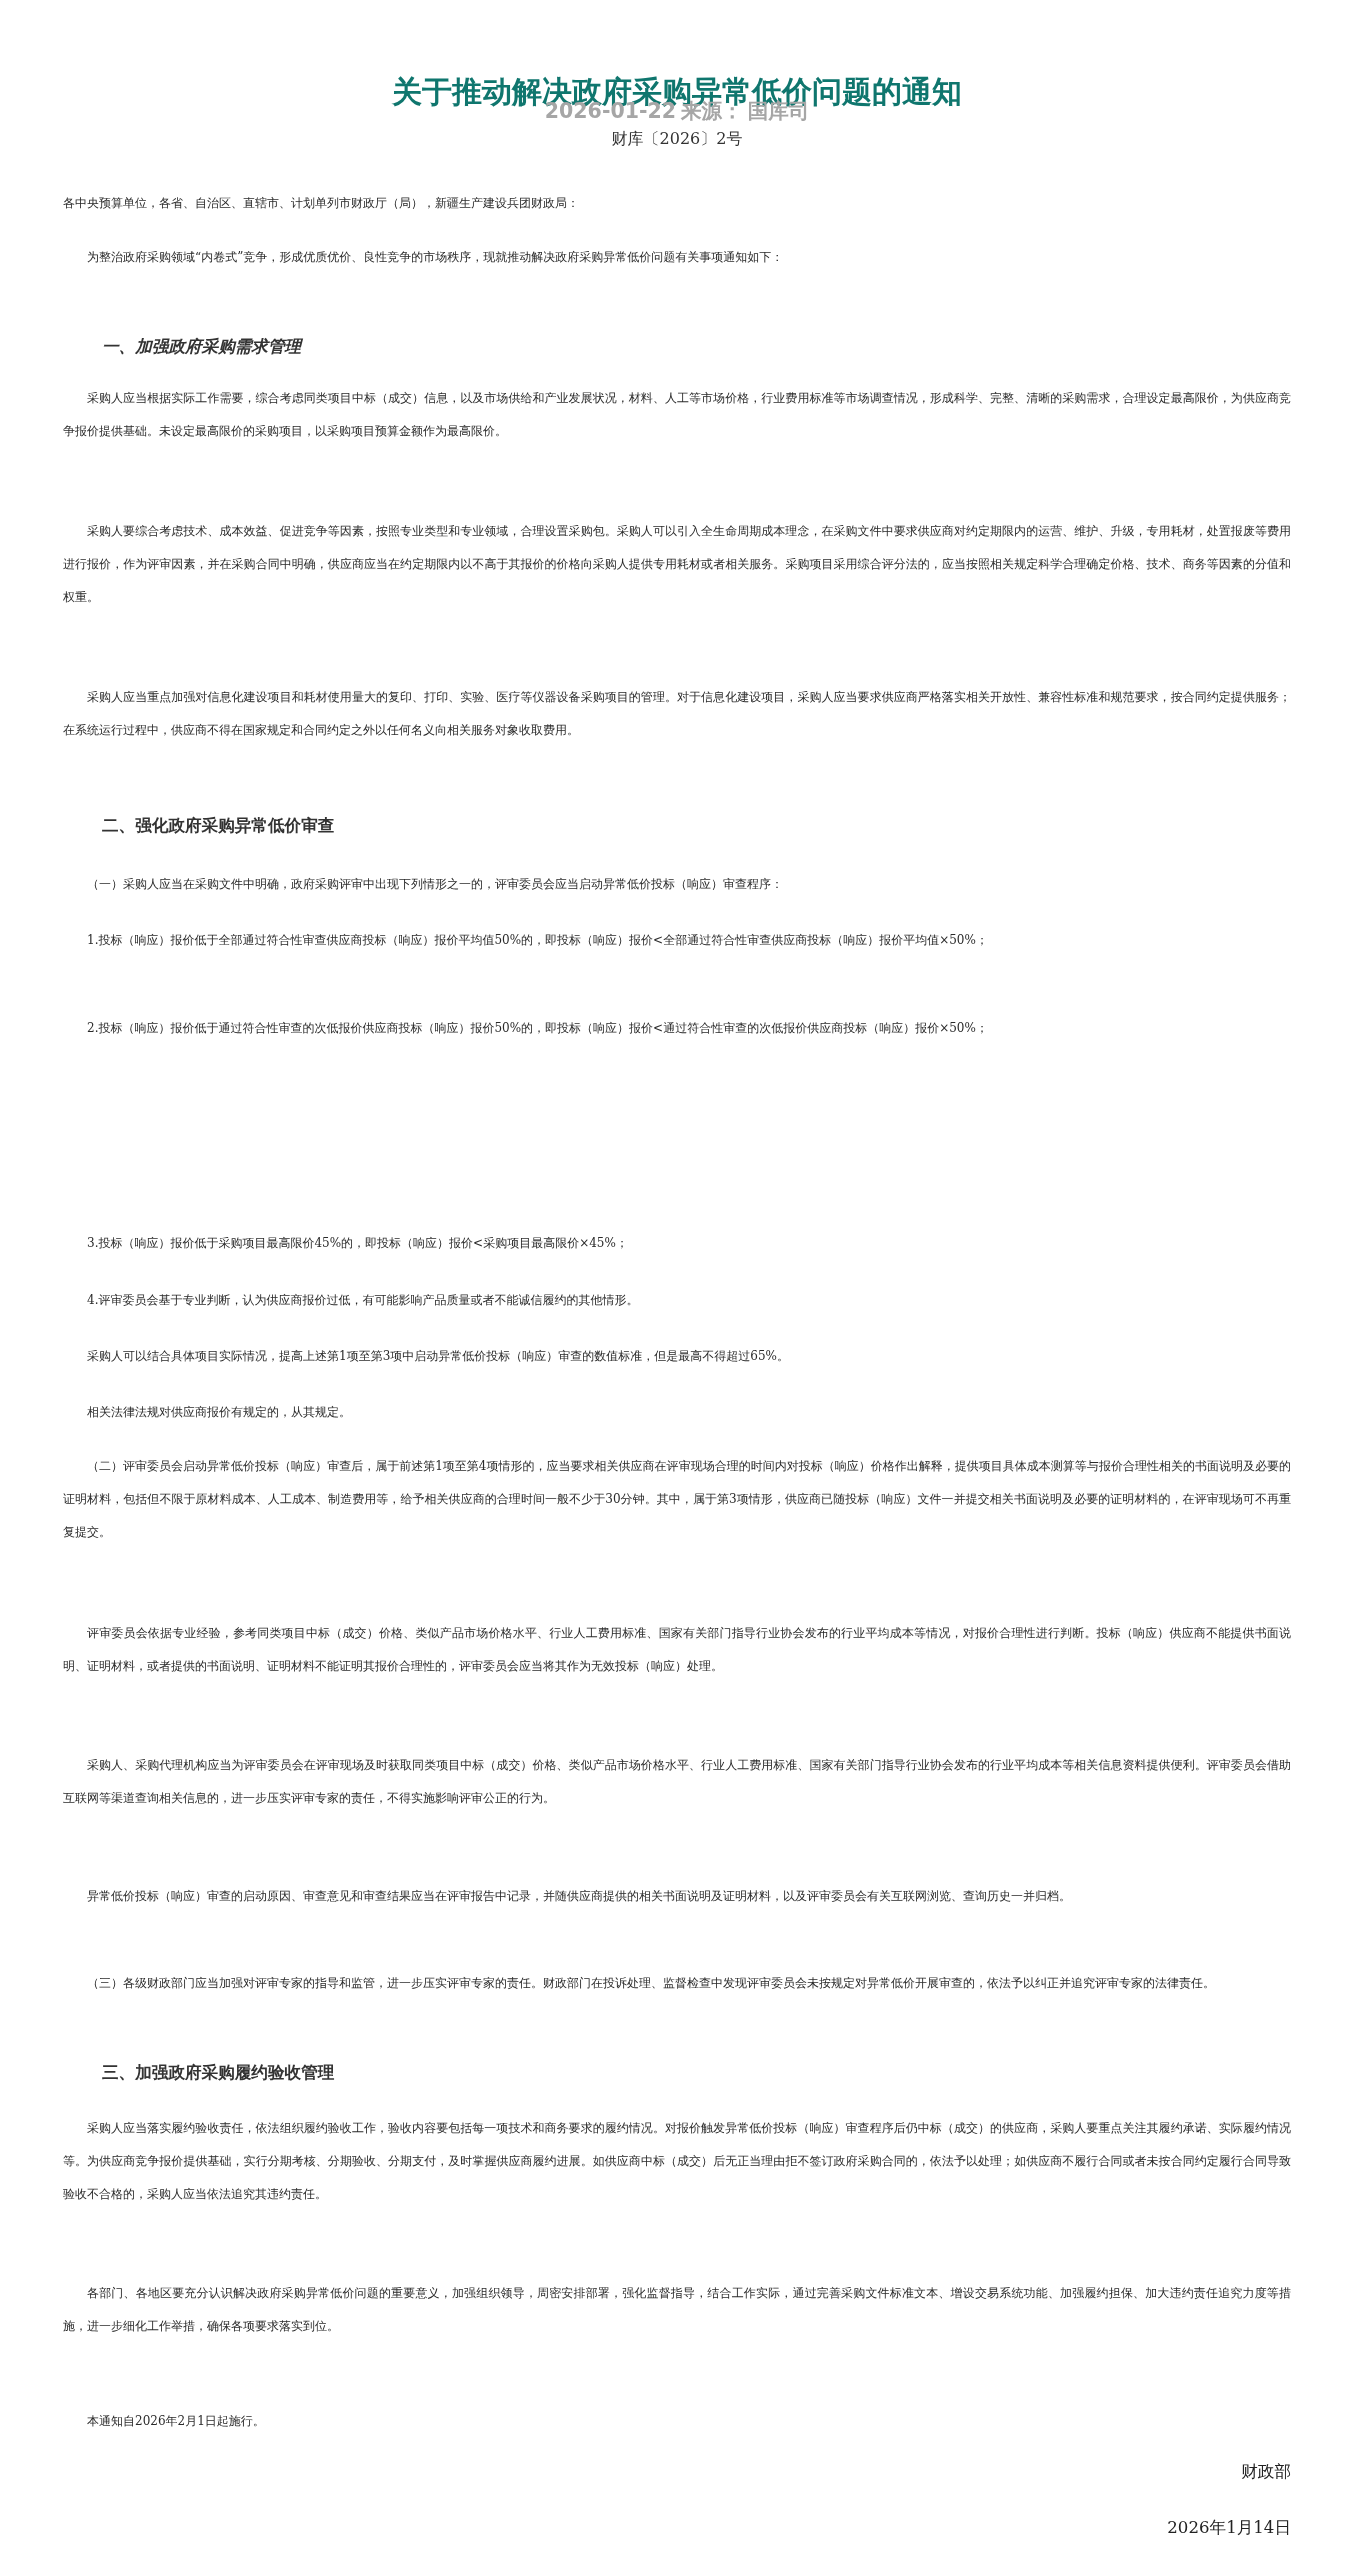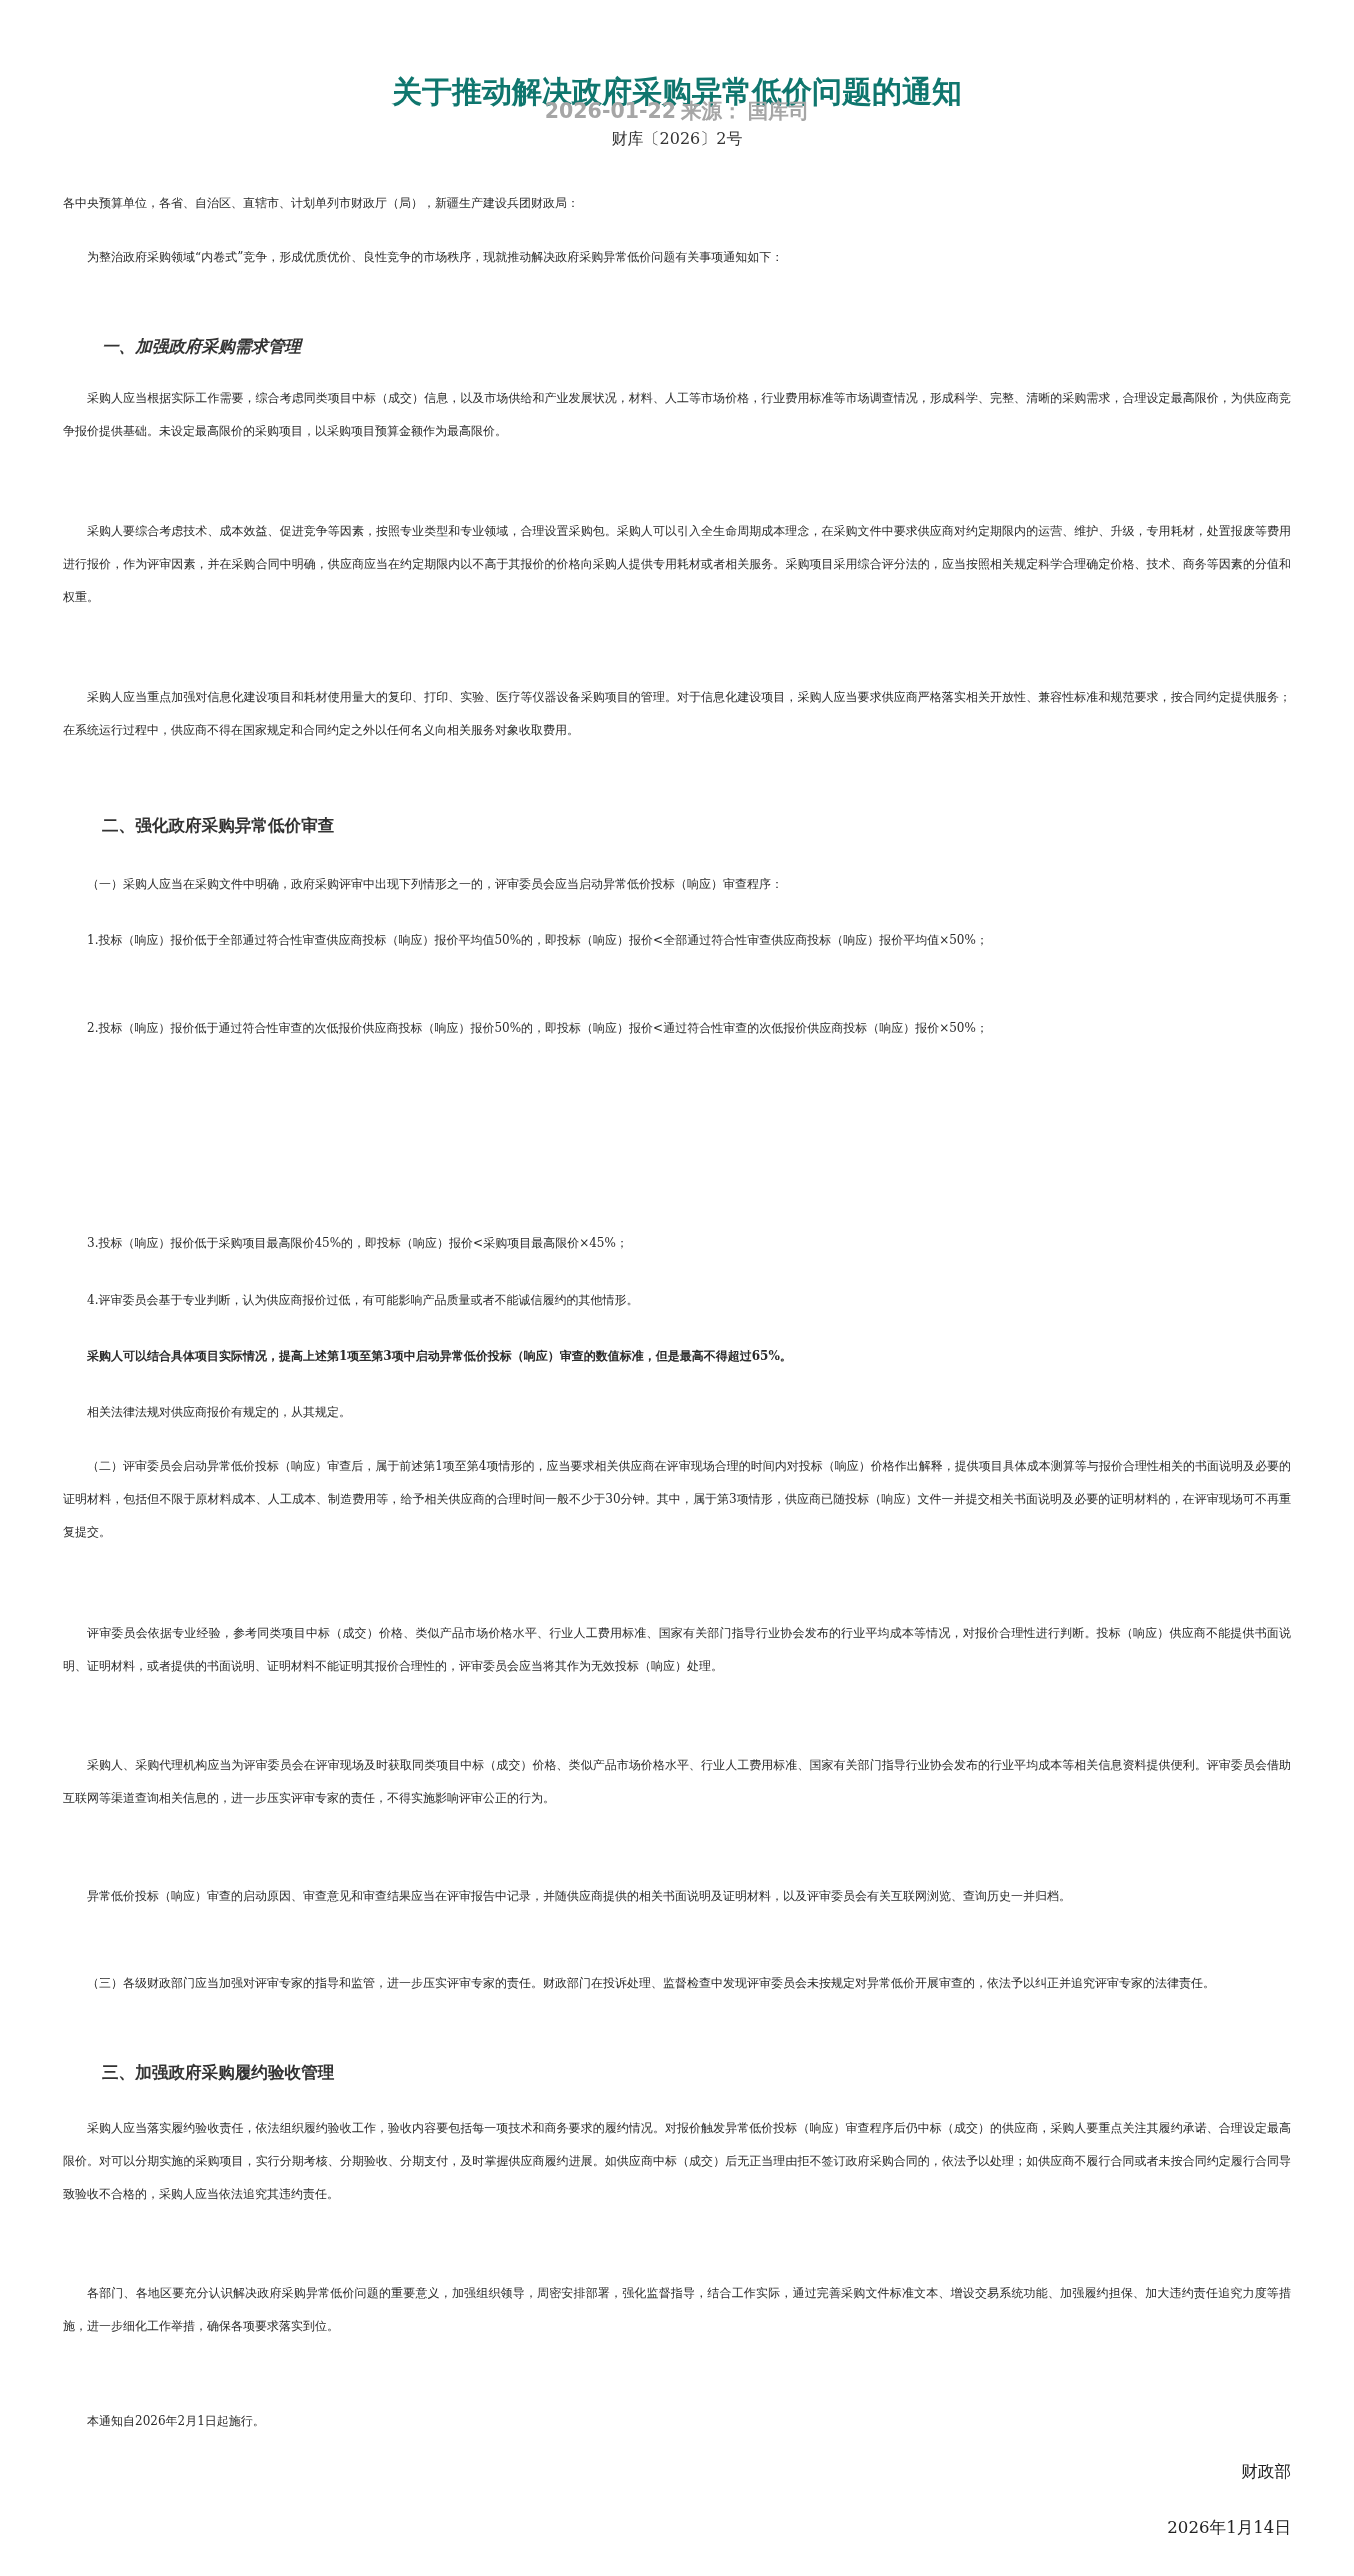--- a/index.html
+++ b/index.html
@@ -100,31 +100,31 @@
   <p class="p indent" style="top:515px;font-family:Liberation Serif, serif;">采购人要综合考虑技术、成本效益、促进竞争等因素，按照专业类型和专业领域，合理设置采购包。采购人可以引入全生命周期成本理念，在采购文件中要求供应商对约定期限内的运营、维护、升级，专用耗材，处置报废等费用进行报价，作为评审因素，并在采购合同中明确，供应商应当在约定期限内以不高于其报价的价格向采购人提供专用耗材或者相关服务。采购项目采用综合评分法的，应当按照相关规定科学合理确定价格、技术、商务等因素的分值和权重。</p>
   <p class="p indent" style="top:681px;">采购人应当重点加强对信息化建设项目和耗材使用量大的复印、打印、实验、医疗等仪器设备采购项目的管理。对于信息化建设项目，采购人应当要求供应商严格落实相关开放性、兼容性标准和规范要求，按合同约定提供服务；在系统运行过程中，供应商不得在国家规定和合同约定之外以任何名义向相关服务对象收取费用。</p>
 
   <div class="heading" style="top:813px;">二、强化政府采购异常低价审查</div>
 
   <p class="p indent" style="top:868px;">（一）采购人应当在采购文件中明确，政府采购评审中出现下列情形之一的，评审委员会应当启动异常低价投标（响应）审查程序：</p>
   <p class="p indent" style="top:924px;">1.投标（响应）报价低于全部通过符合性审查供应商投标（响应）报价平均值50%的，即投标（响应）报价&lt;全部通过符合性审查供应商投标（响应）报价平均值×50%；</p>
   <p class="p indent" style="top:1012px;">2.投标（响应）报价低于通过符合性审查的次低报价供应商投标（响应）报价50%的，即投标（响应）报价&lt;通过符合性审查的次低报价供应商投标（响应）报价×50%；</p>
   <p class="p indent" style="top:1227px;">3.投标（响应）报价低于采购项目最高限价45%的，即投标（响应）报价&lt;采购项目最高限价×45%；</p>
   <p class="p indent" style="top:1284px;">4.评审委员会基于专业判断，认为供应商报价过低，有可能影响产品质量或者不能诚信履约的其他情形。</p>
-  <p class="p indent" style="top:1340px;font-weight:bold;">采购人可以结合具体项目实际情况，提高上述第1项至第3项中启动异常低价投标（响应）审查的数值标准，但是最高不得超过65%。</p>
+  <p class="p indent" style="top:1340px;">采购人可以结合具体项目实际情况，提高上述第1项至第3项中启动异常低价投标（响应）审查的数值标准，但是最高不得超过65%。</p>
   <p class="p indent" style="top:1396px;">相关法律法规对供应商报价有规定的，从其规定。</p>
   <p class="p indent" style="top:1450px;">（二）评审委员会启动异常低价投标（响应）审查后，属于前述第1项至第4项情形的，应当要求相关供应商在评审现场合理的时间内对投标（响应）价格作出解释，提供项目具体成本测算等与报价合理性相关的书面说明及必要的证明材料，包括但不限于原材料成本、人工成本、制造费用等，给予相关供应商的合理时间一般不少于30分钟。其中，属于第3项情形，供应商已随投标（响应）文件一并提交相关书面说明及必要的证明材料的，在评审现场可不再重复提交。</p>
   <p class="p indent" style="top:1617px;">评审委员会依据专业经验，参考同类项目中标（成交）价格、类似产品市场价格水平、行业人工费用标准、国家有关部门指导行业协会发布的行业平均成本等情况，对报价合理性进行判断。投标（响应）供应商不能提供书面说明、证明材料，或者提供的书面说明、证明材料不能证明其报价合理性的，评审委员会应当将其作为无效投标（响应）处理。</p>
   <p class="p indent" style="top:1749px;">采购人、采购代理机构应当为评审委员会在评审现场及时获取同类项目中标（成交）价格、类似产品市场价格水平、行业人工费用标准、国家有关部门指导行业协会发布的行业平均成本等相关信息资料提供便利。评审委员会借助互联网等渠道查询相关信息的，进一步压实评审专家的责任，不得实施影响评审公正的行为。</p>
   <p class="p indent" style="top:1880px;">异常低价投标（响应）审查的启动原因、审查意见和审查结果应当在评审报告中记录，并随供应商提供的相关书面说明及证明材料，以及评审委员会有关互联网浏览、查询历史一并归档。</p>
   <p class="p indent" style="top:1967px;">（三）各级财政部门应当加强对评审专家的指导和监管，进一步压实评审专家的责任。财政部门在投诉处理、监督检查中发现评审委员会未按规定对异常低价开展审查的，依法予以纠正并追究评审专家的法律责任。</p>
 
   <div class="heading" style="top:2060px;">三、加强政府采购履约验收管理</div>
 
-  <p class="p indent" style="top:2112px;">采购人应当落实履约验收责任，依法组织履约验收工作，验收内容要包括每一项技术和商务要求的履约情况。对报价触发异常低价投标（响应）审查程序后仍中标（成交）的供应商，采购人要重点关注其履约承诺、合理设定最高限价。对可以分期实施的采购项目，实行分期考核、分期验收、分期支付，及时掌握供应商履约进展。如供应商中标（成交）后无正当理由拒不签订政府采购合同的，依法予以处理；如供应商不履行合同或者未按合同约定履行合同导致验收不合格的，采购人应当依法追究其违约责任。</p>
+  <p class="p indent" style="top:2112px;">采购人应当落实履约验收责任，依法组织履约验收工作，验收内容要包括每一项技术和商务要求的履约情况。对报价触发异常低价投标（响应）审查程序后仍中标（成交）的供应商，采购人要重点关注其履约承诺、实际履约情况等。为供应商竞争报价提供基础，实行分期考核、分期验收、分期支付，及时掌握供应商履约进展。如供应商中标（成交）后无正当理由拒不签订政府采购合同的，依法予以处理；如供应商不履行合同或者未按合同约定履行合同导致验收不合格的，采购人应当依法追究其违约责任。</p>
   <p class="p indent" style="top:2277px;">各部门、各地区要充分认识解决政府采购异常低价问题的重要意义，加强组织领导，周密安排部署，强化监督指导，结合工作实际，通过完善采购文件标准文本、增设交易系统功能、加强履约担保、加大违约责任追究力度等措施，进一步细化工作举措，确保各项要求落实到位。</p>
   <p class="p indent" style="top:2405px;">本通知自2026年2月1日起施行。</p>
 
   <div class="right" style="top:2459px;">财政部</div>
   <div class="right" style="top:2515px;">2026年1月14日</div>
 
 </div>
 
 
 </body></html>

